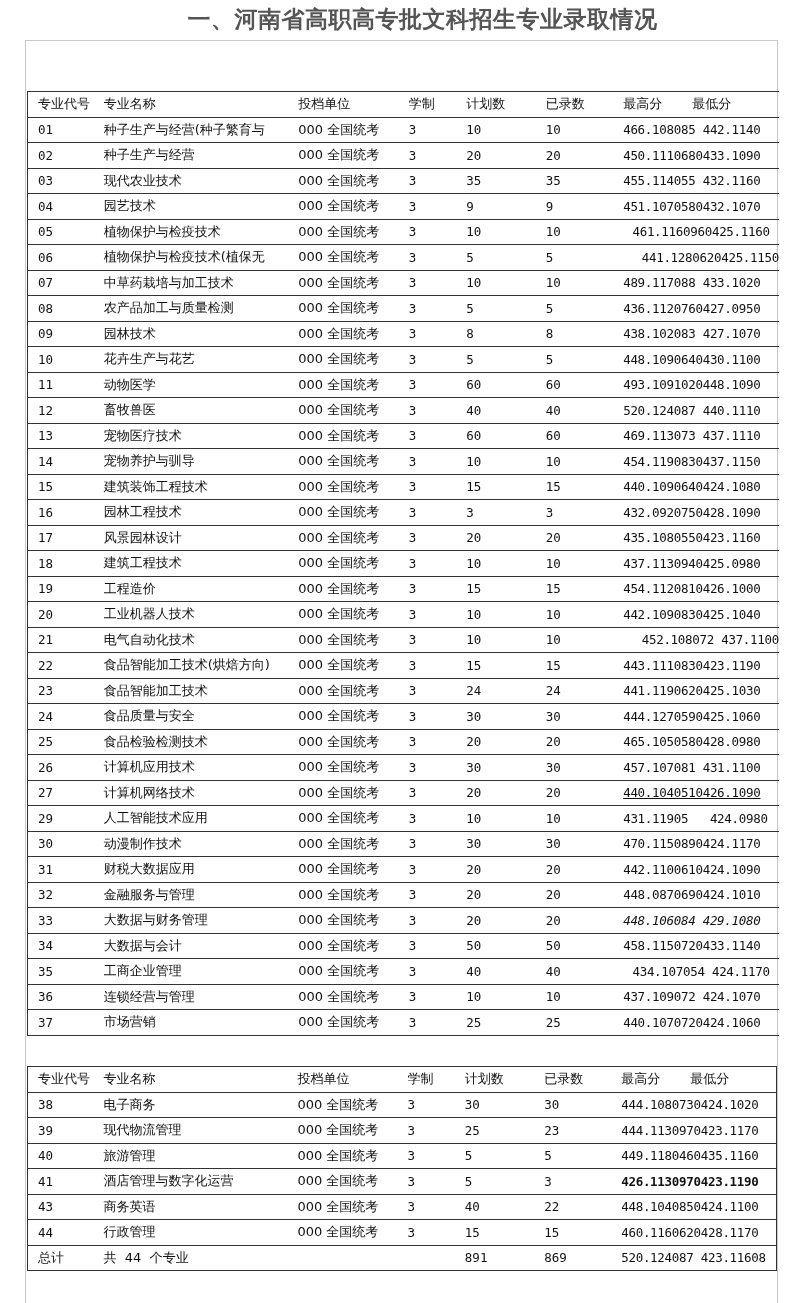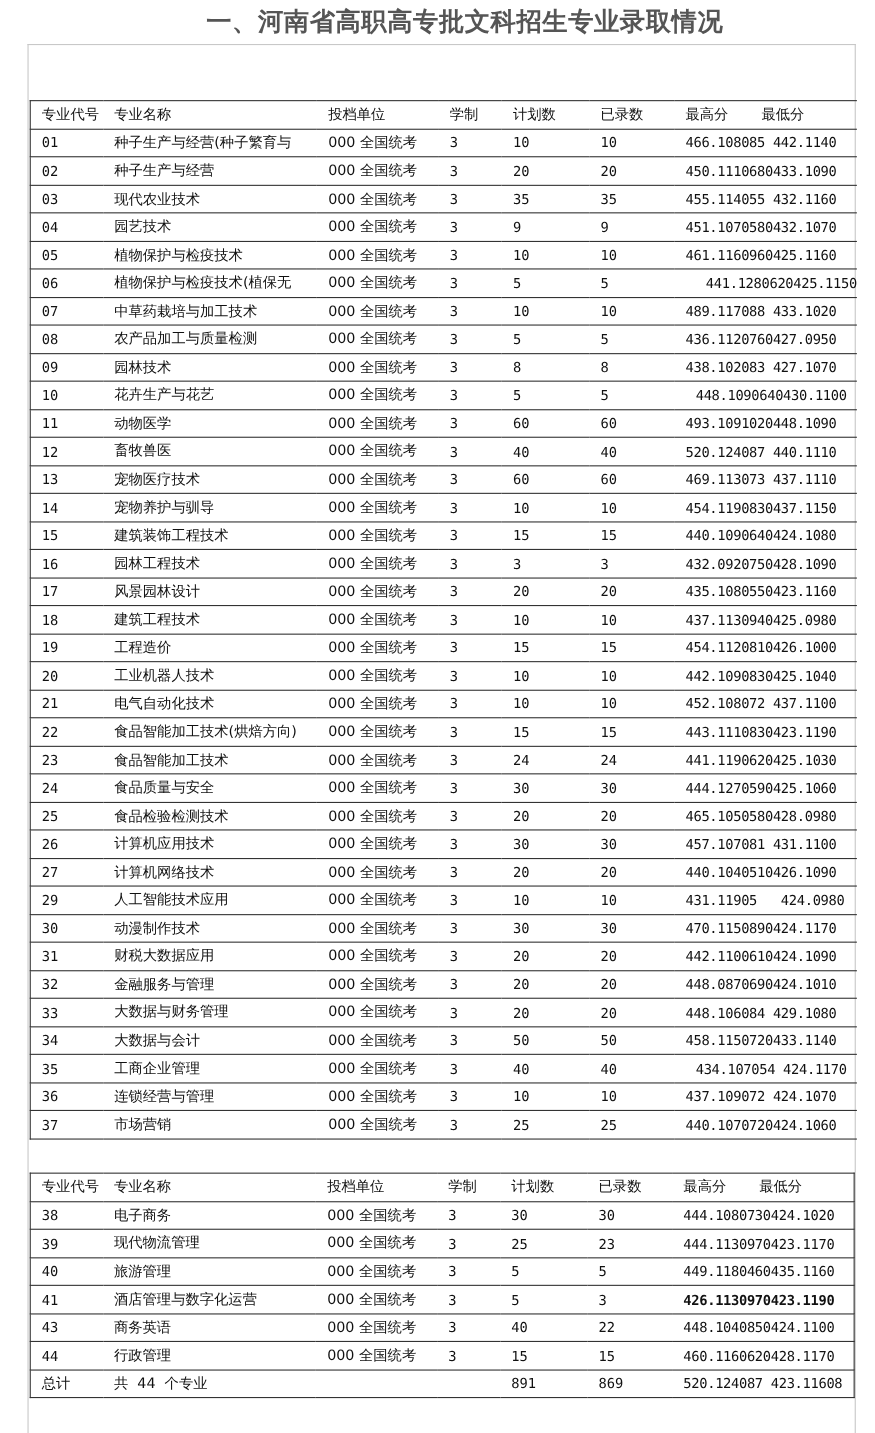--- a/index.html
+++ b/index.html
@@ -89,21 +89,21 @@
         <td>9</td>
         <td class="score" style="white-space: pre;">451.1070580432.1070</td>
       </tr>
       <tr>
         <td>05</td>
         <td class="cjk">植物保护与检疫技术</td>
         <td class="cjk">000 全国统考</td>
         <td>3</td>
         <td>10</td>
         <td>10</td>
-        <td class="score" style="white-space: pre;">461.1160960425.1160</td>
+        <td class="score" style="white-space: pre; text-align: center;">461.1160960425.1160</td>
       </tr>
       <tr>
         <td>06</td>
         <td class="cjk">植物保护与检疫技术(植保无</td>
         <td class="cjk">000 全国统考</td>
         <td>3</td>
         <td>5</td>
         <td>5</td>
         <td class="score" style="white-space: pre; text-align: right;">441.1280620425.1150</td>
       </tr>
@@ -134,21 +134,21 @@
         <td>8</td>
         <td class="score" style="white-space: pre;">438.102083 427.1070</td>
       </tr>
       <tr>
         <td>10</td>
         <td class="cjk">花卉生产与花艺</td>
         <td class="cjk">000 全国统考</td>
         <td>3</td>
         <td>5</td>
         <td>5</td>
-        <td class="score" style="white-space: pre; text-align: center;">448.1090640430.1100</td>
+        <td class="score" style="white-space: pre;">448.1090640430.1100</td>
       </tr>
       <tr>
         <td>11</td>
         <td class="cjk">动物医学</td>
         <td class="cjk">000 全国统考</td>
         <td>3</td>
         <td>60</td>
         <td>60</td>
         <td class="score" style="white-space: pre;">493.1091020448.1090</td>
       </tr>
@@ -233,21 +233,21 @@
         <td>10</td>
         <td class="score" style="white-space: pre;">442.1090830425.1040</td>
       </tr>
       <tr>
         <td>21</td>
         <td class="cjk">电气自动化技术</td>
         <td class="cjk">000 全国统考</td>
         <td>3</td>
         <td>10</td>
         <td>10</td>
-        <td class="score" style="white-space: pre;">452.108072 437.1100</td>
+        <td class="score" style="white-space: pre; text-align: right;">452.108072 437.1100</td>
       </tr>
       <tr>
         <td>22</td>
         <td class="cjk">食品智能加工技术(烘焙方向)</td>
         <td class="cjk">000 全国统考</td>
         <td>3</td>
         <td>15</td>
         <td>15</td>
         <td class="score" style="white-space: pre;">443.1110830423.1190</td>
       </tr>
@@ -287,21 +287,21 @@
         <td>30</td>
         <td class="score" style="white-space: pre;">457.107081 431.1100</td>
       </tr>
       <tr>
         <td>27</td>
         <td class="cjk">计算机网络技术</td>
         <td class="cjk">000 全国统考</td>
         <td>3</td>
         <td>20</td>
         <td>20</td>
-        <td class="score" style="white-space: pre;">440.1040510426.1090</td>
+        <td class="score" style="white-space: pre; text-decoration: underline;">440.1040510426.1090</td>
       </tr>
       <tr>
         <td>29</td>
         <td class="cjk">人工智能技术应用</td>
         <td class="cjk">000 全国统考</td>
         <td>3</td>
         <td>10</td>
         <td>10</td>
         <td class="score" style="white-space: pre;">431.11905   424.0980</td>
       </tr>
@@ -332,21 +332,21 @@
         <td>20</td>
         <td class="score" style="white-space: pre;">448.0870690424.1010</td>
       </tr>
       <tr>
         <td>33</td>
         <td class="cjk">大数据与财务管理</td>
         <td class="cjk">000 全国统考</td>
         <td>3</td>
         <td>20</td>
         <td>20</td>
-        <td class="score" style="white-space: pre;">448.106084 429.1080</td>
+        <td class="score" style="white-space: pre; font-style: italic;">448.106084 429.1080</td>
       </tr>
       <tr>
         <td>34</td>
         <td class="cjk">大数据与会计</td>
         <td class="cjk">000 全国统考</td>
         <td>3</td>
         <td>50</td>
         <td>50</td>
         <td class="score" style="white-space: pre;">458.1150720433.1140</td>
       </tr>

